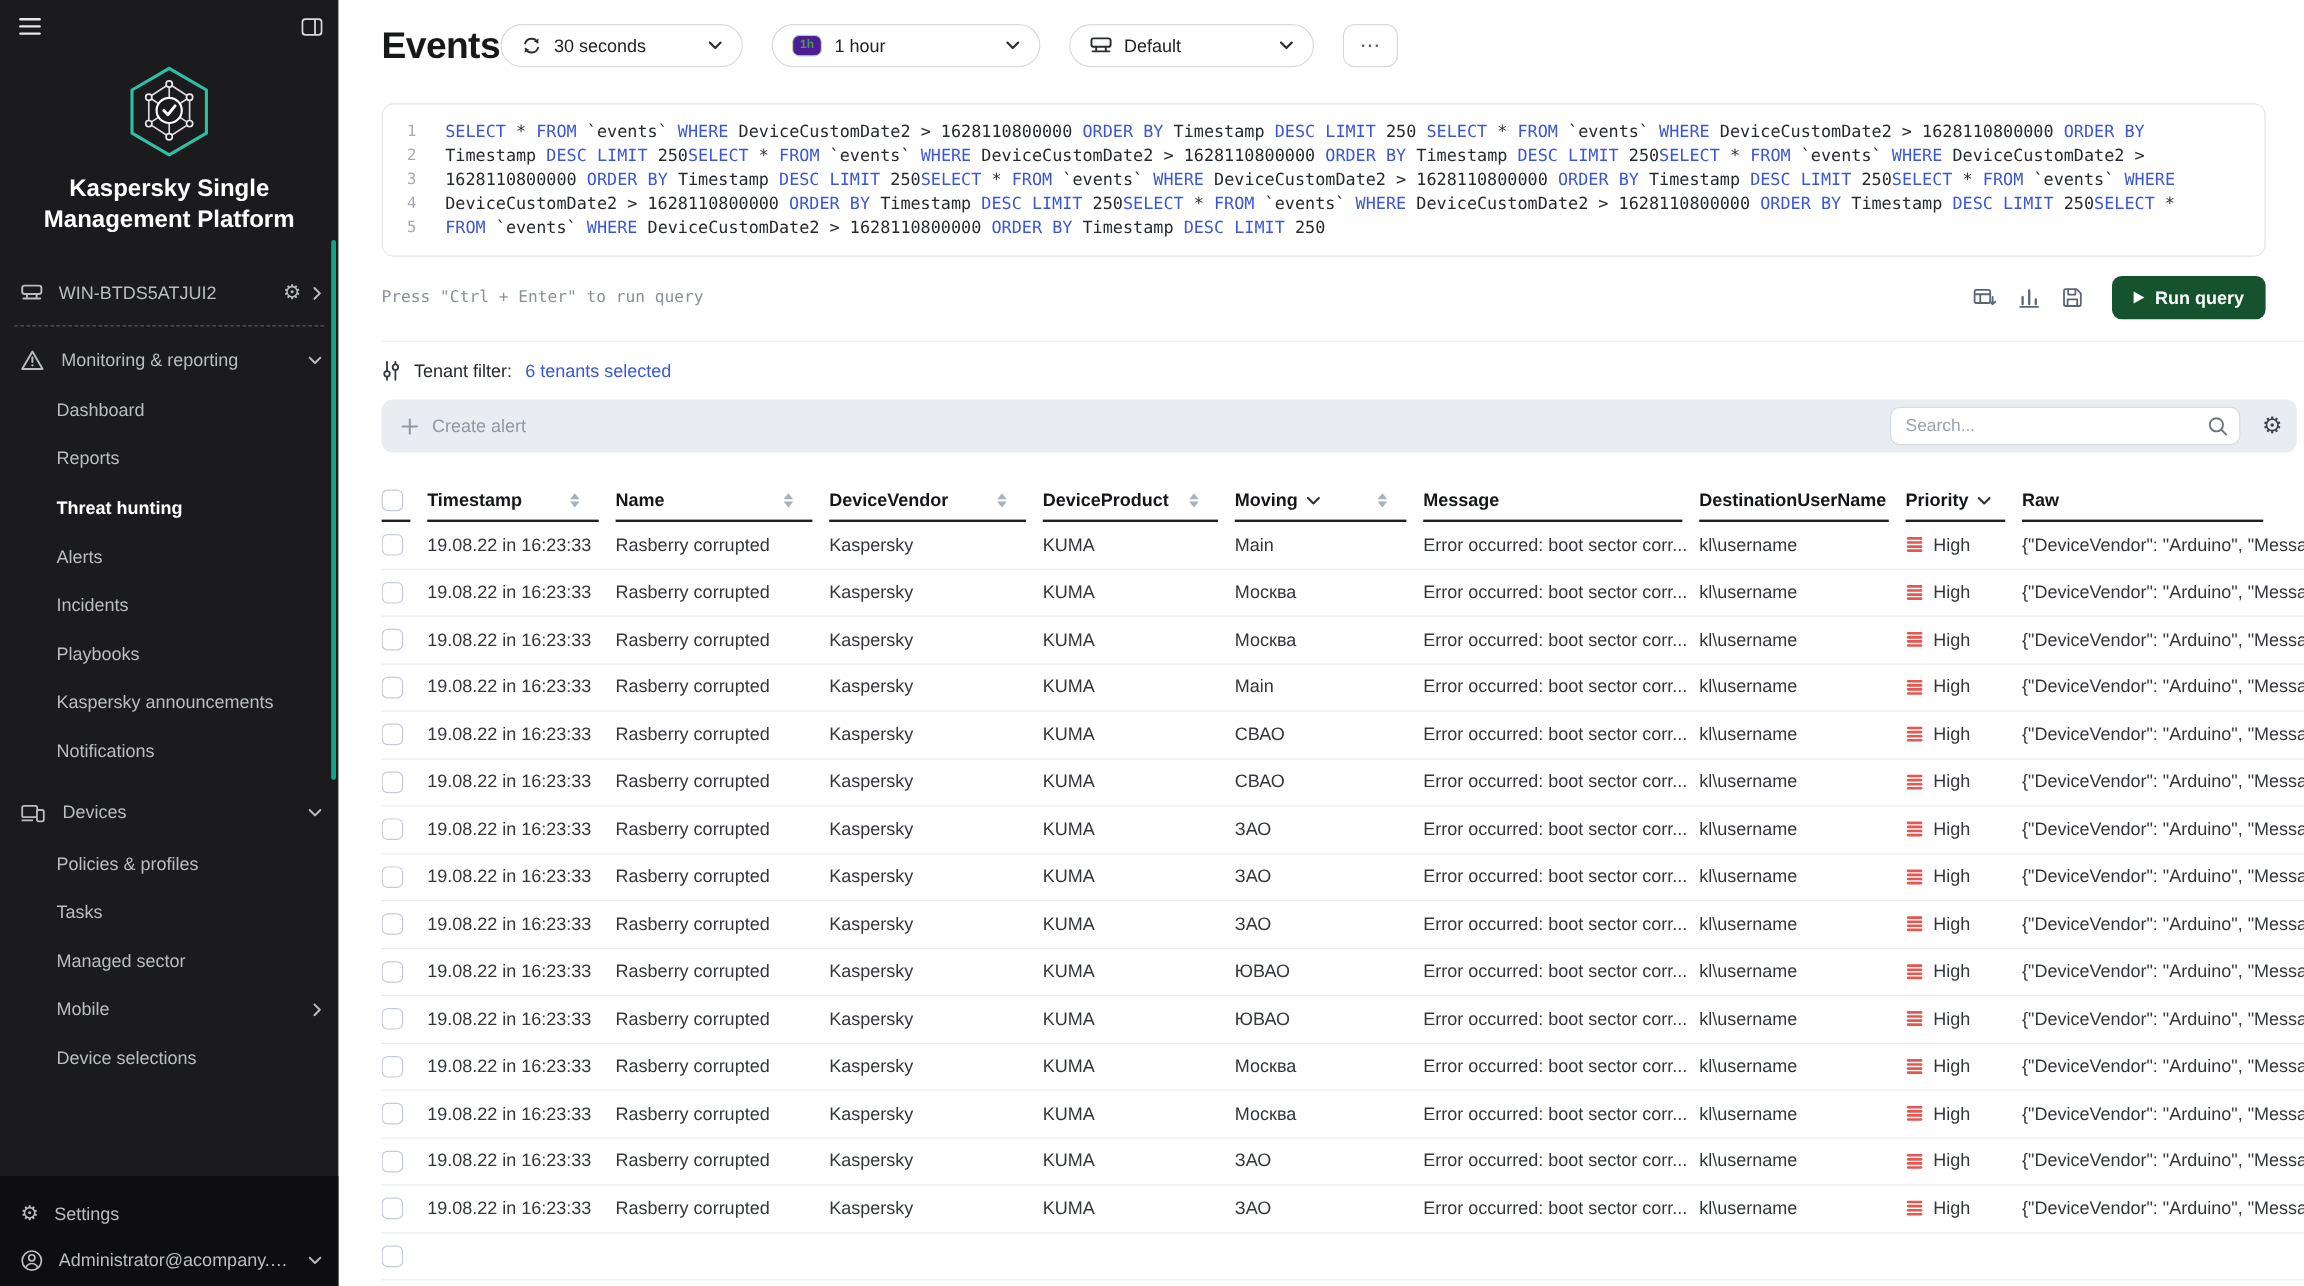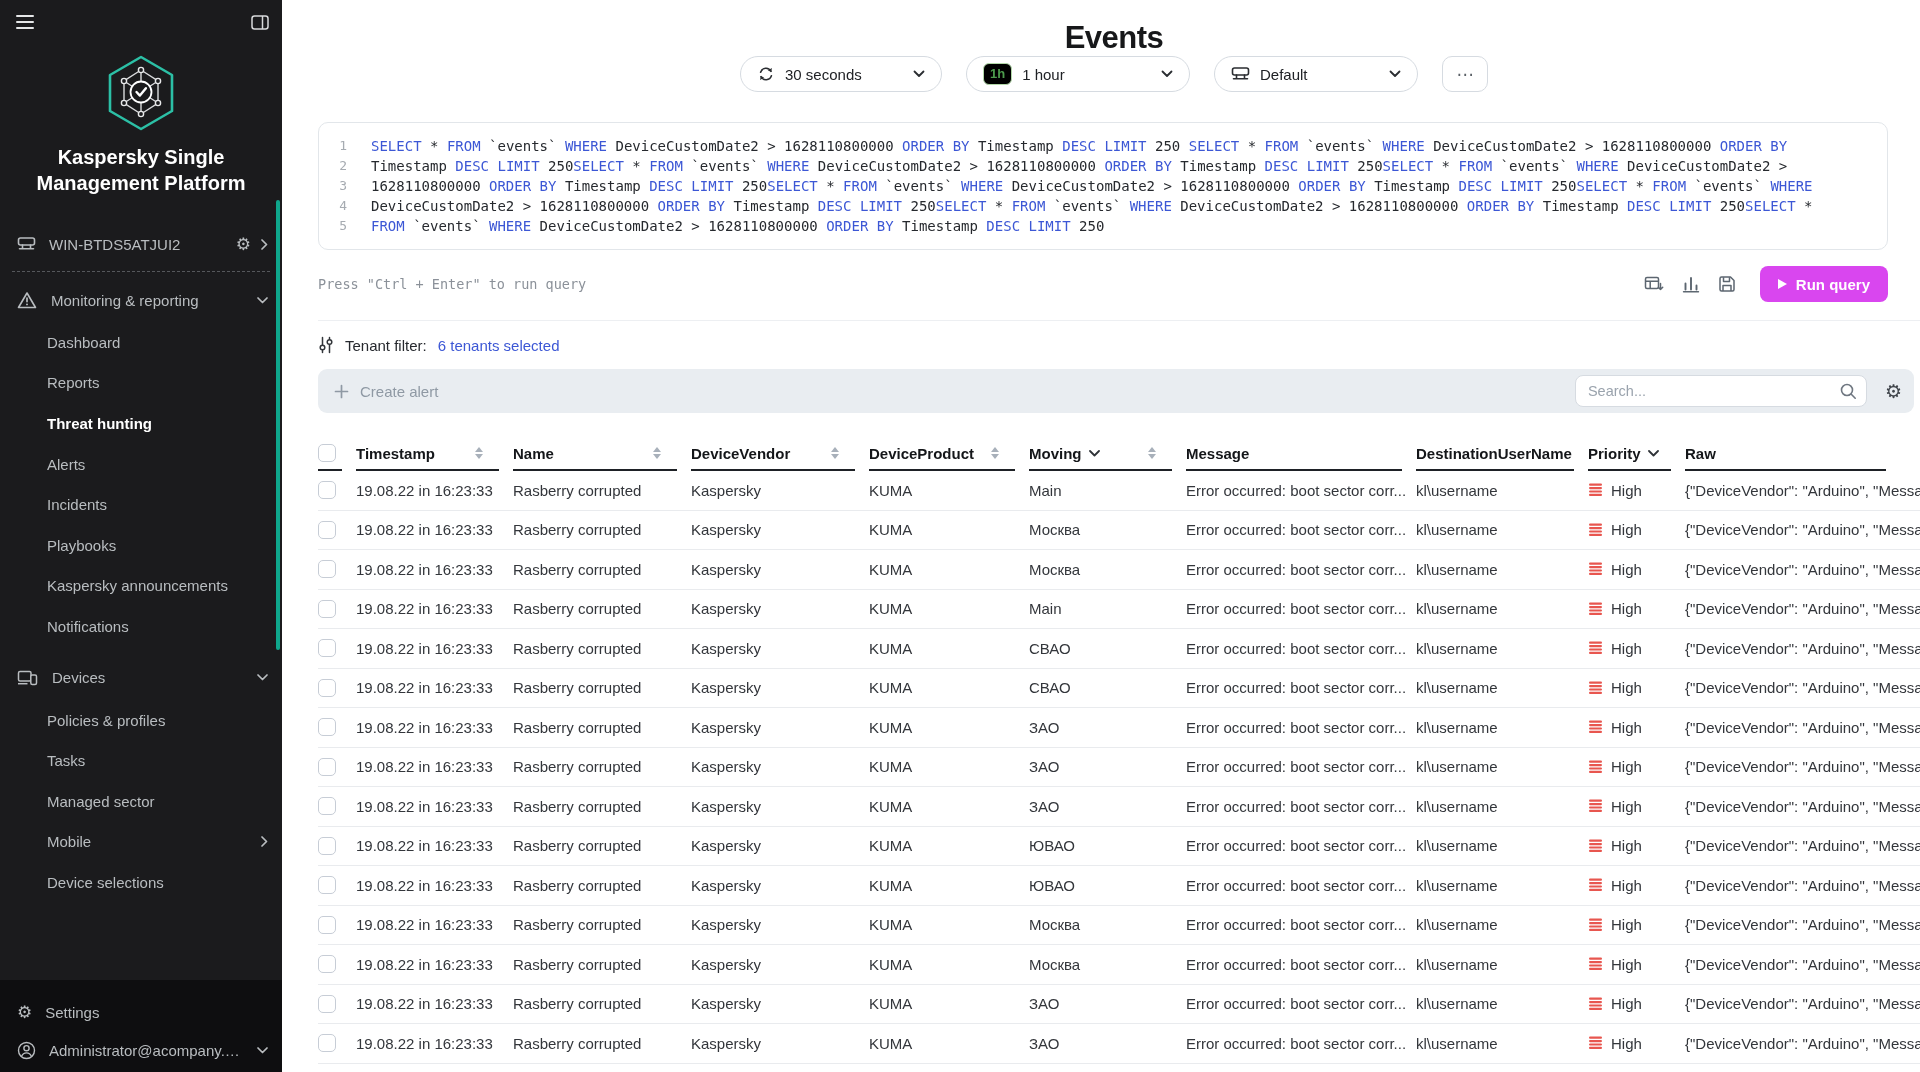--- a/index.html
+++ b/index.html
@@ -26,40 +26,40 @@
   .sb-label { overflow:hidden; text-overflow:ellipsis; }
   .chev-r svg, .chev-d svg { display:block; }
   .sb-group .sb-chev, .sb-item .sb-chev { margin-left:auto; }
   .sb-scrollbar { position:absolute; right:2px; top:200px; width:4px; height:450px; background:#0fa78c; border-radius:2px; }
   .sb-footer { position:absolute; bottom:0; left:0; right:0; background:#0e0e10; padding:12px 0 4px; }
   .sb-footer .sb-row { height:40px; }
   .sb-footer .sb-row.acct { height:36px; font-size:15px; }
 
   
   main { flex:1; height:100%; position:relative; overflow:hidden; }
-  .page-header { display:flex; align-items:center; justify-content:flex-start; margin:20px 10px 0 36px;flex-direction:column; }
+  .page-header { display:flex; align-items:center; justify-content:flex-start; margin:20px 10px 0 36px; }
   .page-title { font-size:31px; font-weight:800; color:#17181a; letter-spacing:-0.5px; }
   .controls { display:flex; gap:24px; align-items:center; }
   .pill { height:36px; border:1px solid #d6dbe1; border-radius:18px; display:flex; align-items:center; justify-content:space-between; padding:0 16px; font-size:15px; color:#202226; background:#fff; cursor:pointer; }
   .pill-left { display:flex; align-items:center; gap:10px; }
   .pill.w1 { width:202px; } .pill.w2 { width:224px; } .pill.w3 { width:204px; }
   .pill-more { width:46px; height:36px; border:1px solid #d6dbe1; border-radius:10px; display:flex; align-items:center; justify-content:center; font-family:"DejaVu Sans",sans-serif; color:#5a6066; font-size:17px; cursor:pointer; background:#fff; }
-  .badge-1h { background:#000000; border:1px solid #b2d8a8; color:#4c9b4c; font-size:13px; font-weight:700; border-radius:6px; padding:2px 6px; line-height:1.2; }
+  .badge-1h { background:#4c1d95; border:1px solid #b2d8a8; color:#4c9b4c; font-size:10px; font-weight:700; border-radius:6px; padding:2px 6px; line-height:1.2; }
 
   .query-box { margin:30px 32px 0 36px; border:1px solid #e2e6ea; border-radius:10px; padding:13px 10px 13px 0; font-family:"DejaVu Sans Mono",monospace; font-size:14px; line-height:20px; }
   .q-line { display:flex; }
   .q-num { width:52px; text-align:right; color:#a6abb1; padding-right:24px; flex:none; font-size:13px; }
   .q-code { white-space:nowrap; overflow:hidden; color:#26292e; flex:1; }
   .kw { color:#3c57d5; }
 
   .query-footer { display:flex; align-items:center; justify-content:space-between; margin:16px 32px 0 36px; }
   .hint { font-family:"DejaVu Sans Mono",monospace; font-size:13.5px; color:#8b9199; }
   .qf-right { display:flex; align-items:center; gap:18px; }
   .qicon { display:flex; cursor:pointer; }
-  .run-btn { height:36px; background:#d946ef; color:#fff; border:none; border-radius:8px; display:flex; align-items:center; gap:9px; padding:0 18px; font-size:15px; font-weight:600; cursor:pointer; margin-left:6px; font-family:"Liberation Sans",sans-serif; }
+  .run-btn { height:36px; background:#14532d; color:#fff; border:none; border-radius:8px; display:flex; align-items:center; gap:9px; padding:0 18px; font-size:15px; font-weight:600; cursor:pointer; margin-left:6px; font-family:"Liberation Sans",sans-serif; }
   .play-tri { width:0; height:0; border-left:9px solid #fff; border-top:5.5px solid transparent; border-bottom:5.5px solid transparent; }
 
   .section-divider { border-top:1px solid #edeff2; margin:18px 0 0 36px; }
   .tenant-row { display:flex; align-items:center; gap:11px; margin:15px 0 0 36px; font-size:15px; color:#26292e; }
   .tenant-link { color:#3c57d5; cursor:pointer; }
 
   .toolbar { margin:15px 6px 0 36px; height:44px; background:#e9edf1; border-radius:9px; display:flex; align-items:center; padding:0 12px 0 16px; }
   .create { display:flex; gap:11px; color:#8f99a4; font-size:15px; align-items:center; cursor:pointer;text-align:right; }
   .toolbar-right { margin-left:auto; display:flex; align-items:center; gap:18px; }
   .search { position:relative; }

